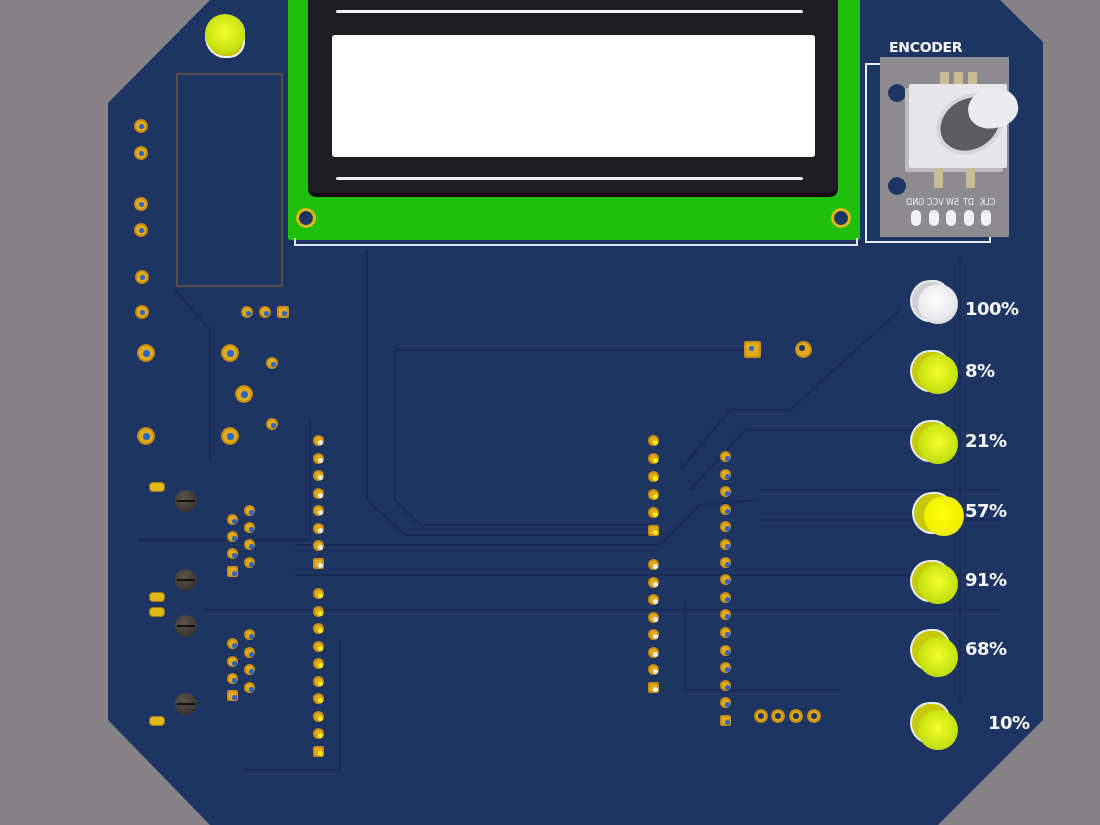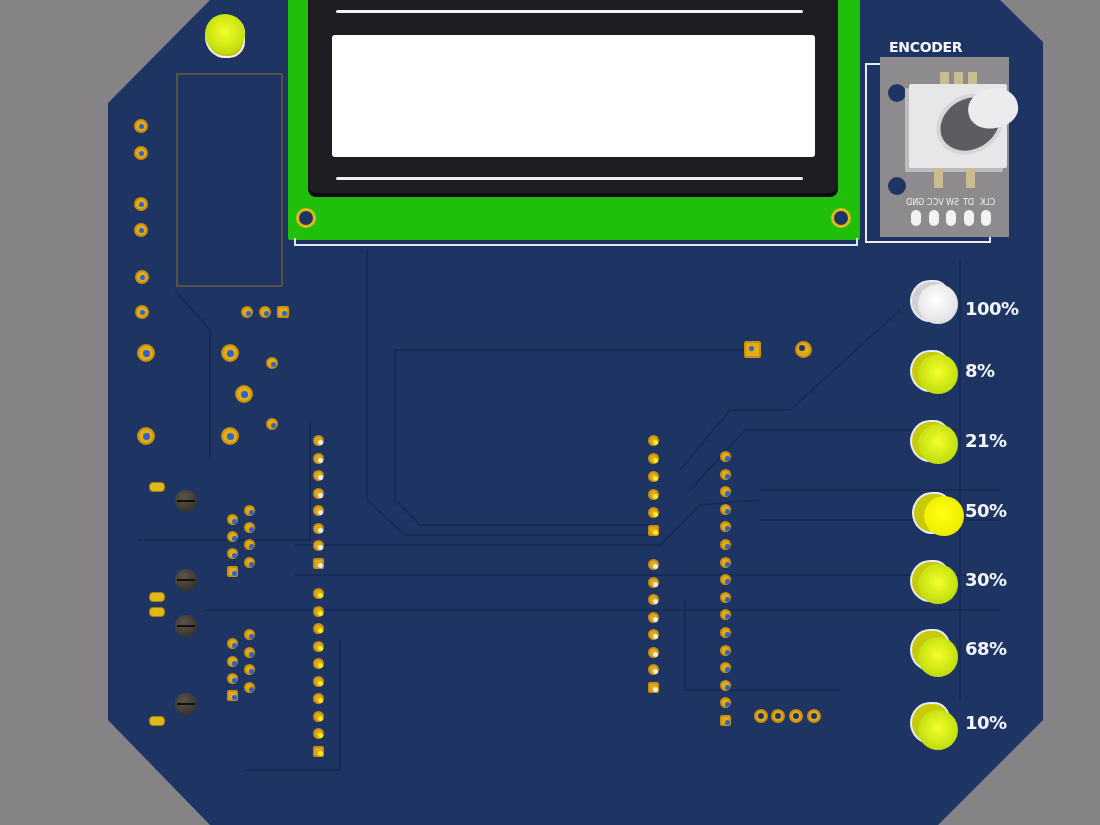--- a/index.html
+++ b/index.html
@@ -130,39 +130,39 @@
   <div class="led" style="left:910px;top:418px">
       <div class="led-base"></div>
       <div class="led-dome"></div>
     </div>
   <span class="led-label" style="left:965px;top:430px">21%</span>
 
   <div class="led deep" style="left:912px;top:490px">
       <div class="led-base"></div>
       <div class="led-dome" style="left:12px"></div>
     </div>
-  <span class="led-label" style="left:965px;top:500px">50%</span>
+  <span class="led-label" style="left:965px;top:500px">57%</span>
 
   <div class="led" style="left:910px;top:558px">
       <div class="led-base"></div>
       <div class="led-dome"></div>
     </div>
-  <span class="led-label" style="left:965px;top:569px">30%</span>
+  <span class="led-label" style="left:965px;top:569px">91%</span>
 
   <div class="led" style="left:910px;top:627px">
       <div class="led-base"></div>
       <div class="led-dome" style="top:10px"></div>
     </div>
   <span class="led-label" style="left:965px;top:638px">68%</span>
 
   <div class="led" style="left:910px;top:700px">
       <div class="led-base"></div>
       <div class="led-dome" style="top:10px"></div>
     </div>
-  <span class="led-label" style="left:965px;top:712px">10%</span>
+  <span class="led-label" style="left:988px;top:712px">10%</span>
 
   <div class="pad" style="left:134px;top:119px"></div>
   <div class="pad" style="left:134px;top:146px"></div>
   <div class="pad" style="left:134px;top:197px"></div>
   <div class="pad" style="left:134px;top:223px"></div>
   <div class="pad" style="left:135px;top:270px"></div>
   <div class="pad" style="left:135px;top:305px"></div>
   <div class="pad big" style="left:137px;top:344px"></div>
   <div class="pad big" style="left:137px;top:427px"></div>
   <div class="pad big" style="left:221px;top:344px"></div>

